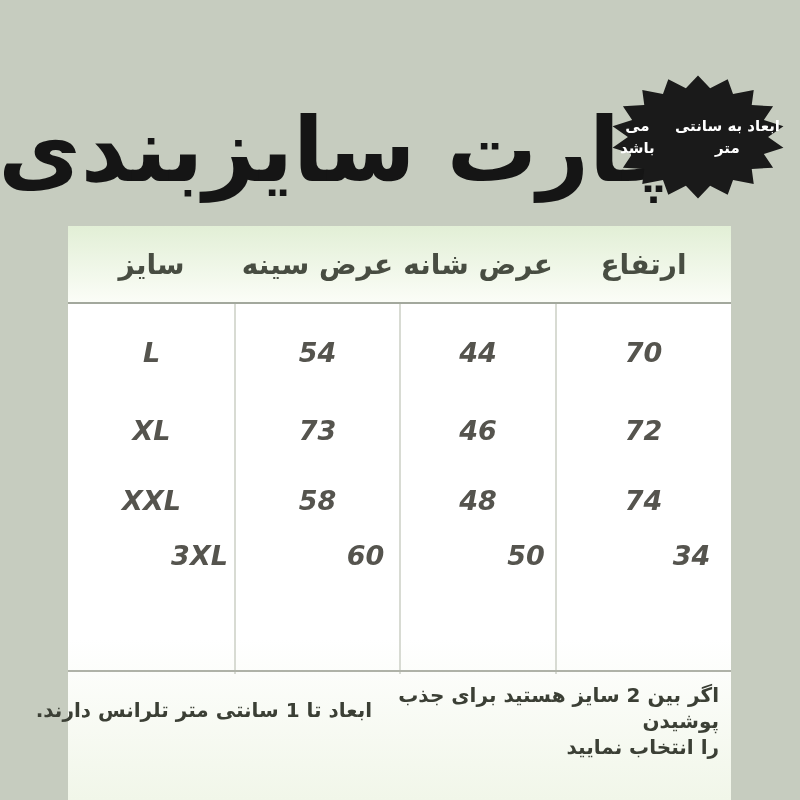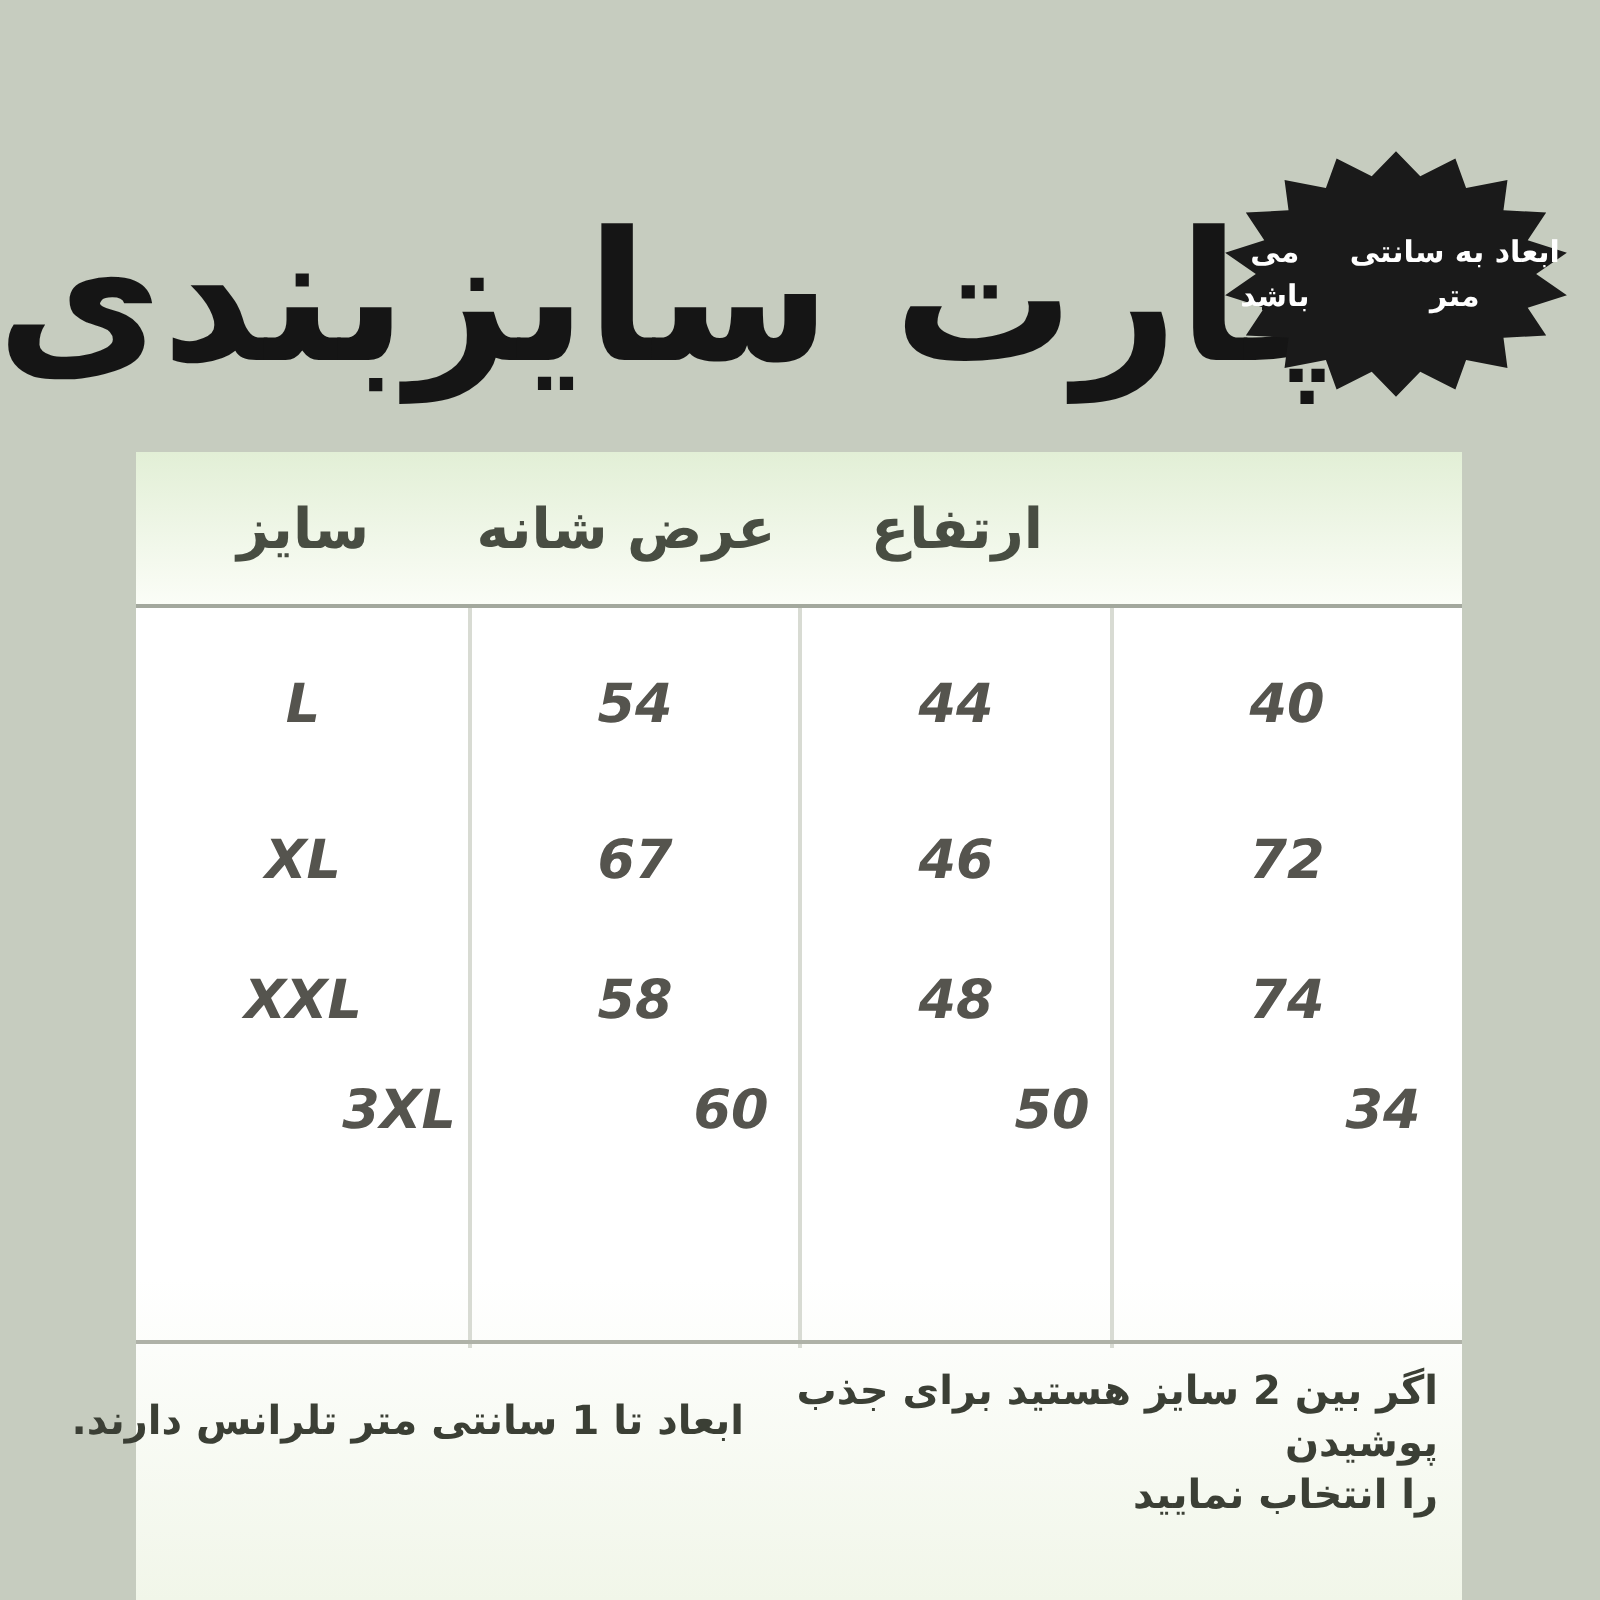--- a/index.html
+++ b/index.html
@@ -80,38 +80,39 @@
   <div class="badge-text">
     <span>ابعاد به سانتی متر</span>
     <span>می باشد</span>
   </div>
 </div>
 
 <div class="panel">
 
   <div class="thead">
     <div class="hcell c1">سایز</div>
+    <div class="hcell c2">عرض سینه</div>
     <div class="hcell c3">عرض شانه</div>
     <div class="hcell c4">ارتفاع</div>
   </div>
 
   <div class="tbody">
     <div class="vline vl1"></div>
     <div class="vline vl2"></div>
     <div class="vline vl3"></div>
 
     <div class="trow r0">
       <div class="dcell c1">L</div>
       <div class="dcell c2">54</div>
       <div class="dcell c3">44</div>
-      <div class="dcell c4">40</div>
+      <div class="dcell c4">70</div>
     </div>
     <div class="trow r1">
       <div class="dcell c1">XL</div>
-      <div class="dcell c2">67</div>
+      <div class="dcell c2">73</div>
       <div class="dcell c3">46</div>
       <div class="dcell c4">72</div>
     </div>
     <div class="trow r2">
       <div class="dcell c1">XXL</div>
       <div class="dcell c2">58</div>
       <div class="dcell c3">48</div>
       <div class="dcell c4">74</div>
     </div>
     <div class="trow r3">

